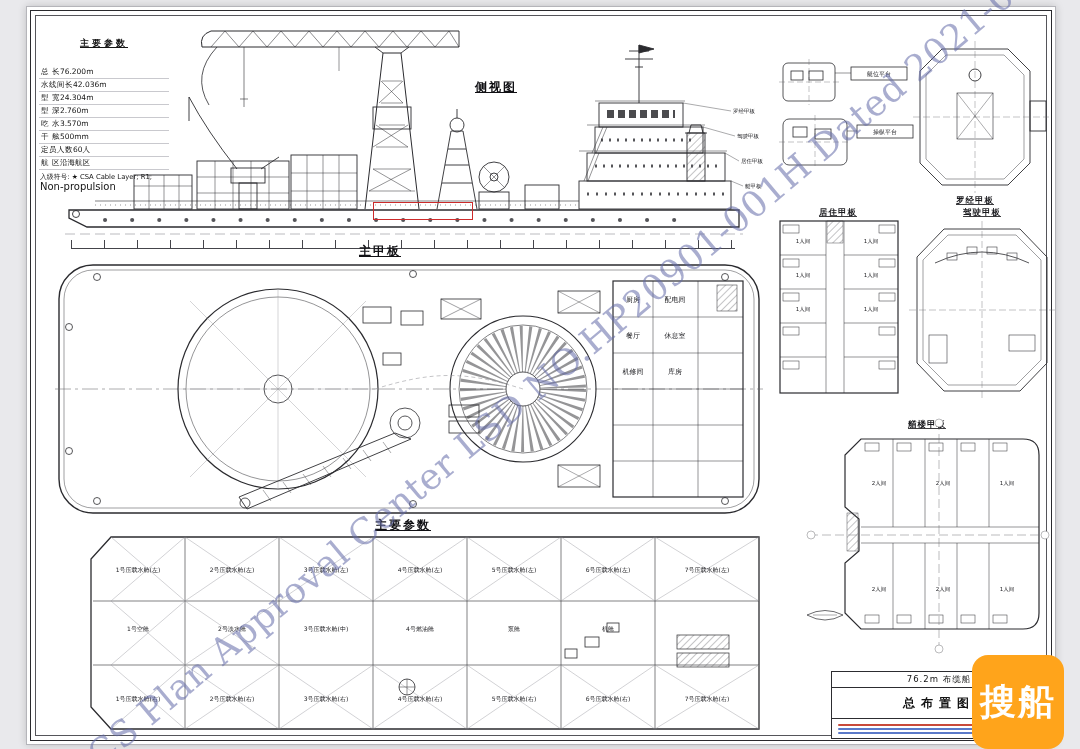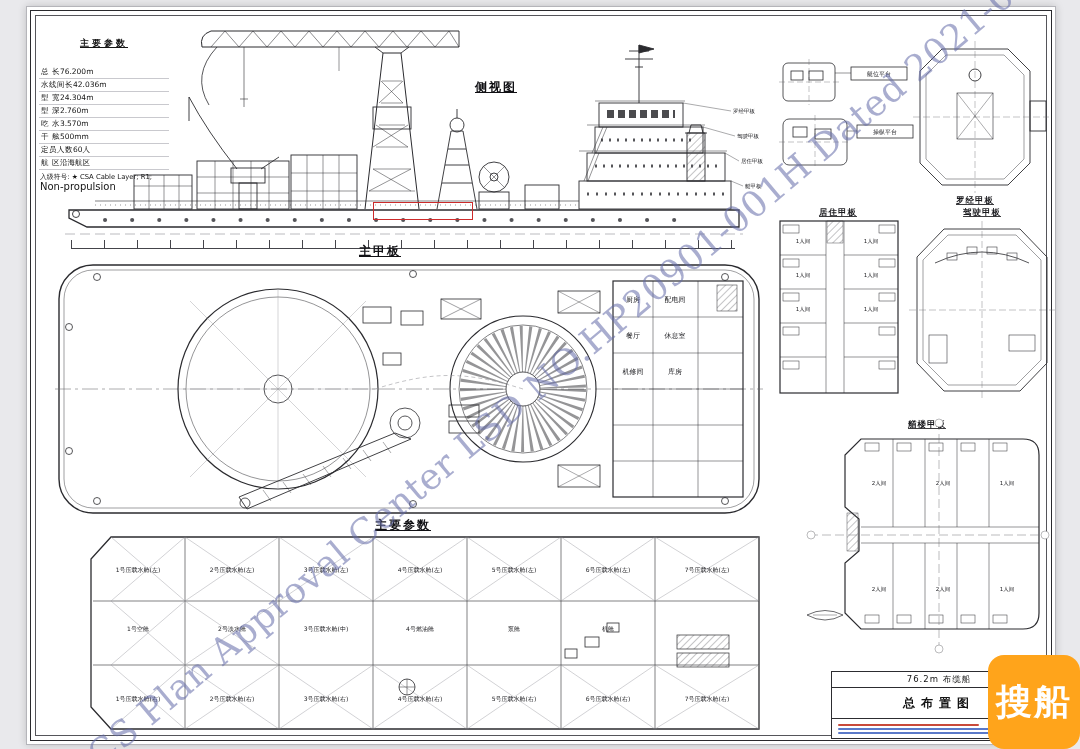--- a/index.html
+++ b/index.html
@@ -57,21 +57,21 @@
   .tb-cert .r{background:#c94a3a;width:70%;}
   .tb-cert .bl{background:#5b79c9;width:92%;}
   .tb-cert .bl2{background:#5b79c9;width:80%;}
 
   
   .watermark{position:absolute;left:50%;top:51%;transform:translate(-50%,-50%) rotate(-40deg);
     font-family:"DejaVu Serif","Liberation Serif",serif;font-size:36px;white-space:nowrap;
     color:rgba(98,106,168,.55);letter-spacing:.5px;z-index:40;pointer-events:none;}
 
   
-  .logo{position:absolute;right:0;bottom:0;width:92px;height:94px;background:#FFA41B;border-radius:16px;
+  .logo{position:absolute;right:16px;bottom:0;width:92px;height:94px;background:#FFA41B;border-radius:16px;
     display:flex;align-items:center;justify-content:center;color:#fff;font-size:36px;font-weight:bold;
     z-index:60;letter-spacing:2px;}
 </style>
 </head>
 <body>
 
 <div class="sheet">
   <div class="frame"></div>
   <div class="frame-inner"></div>
 

